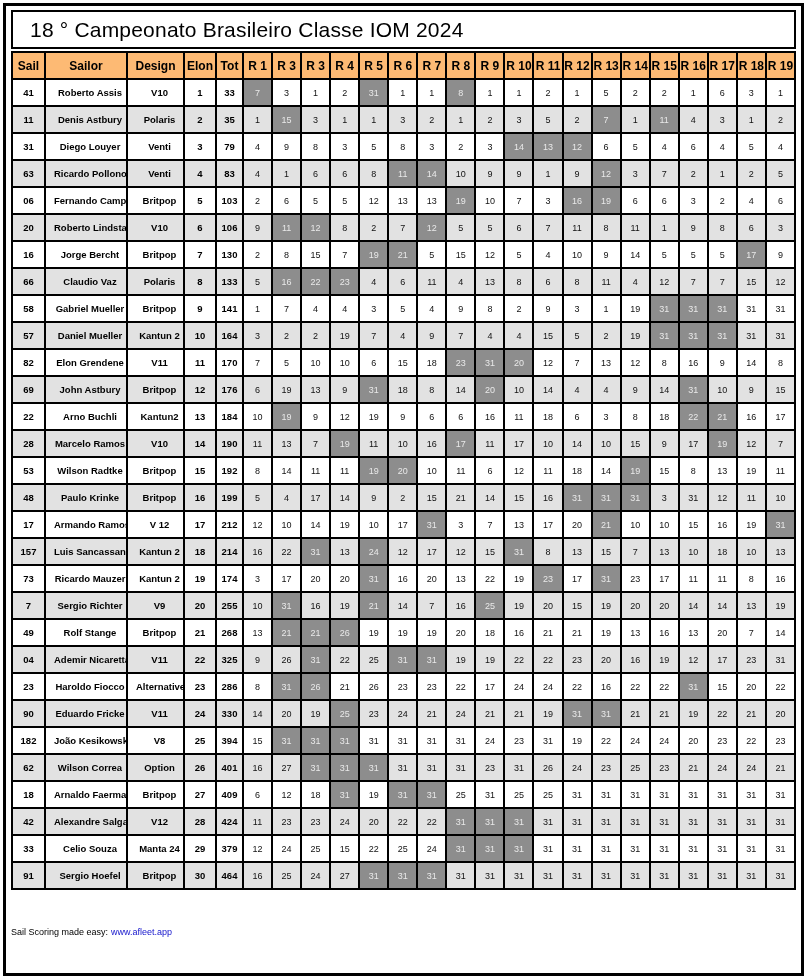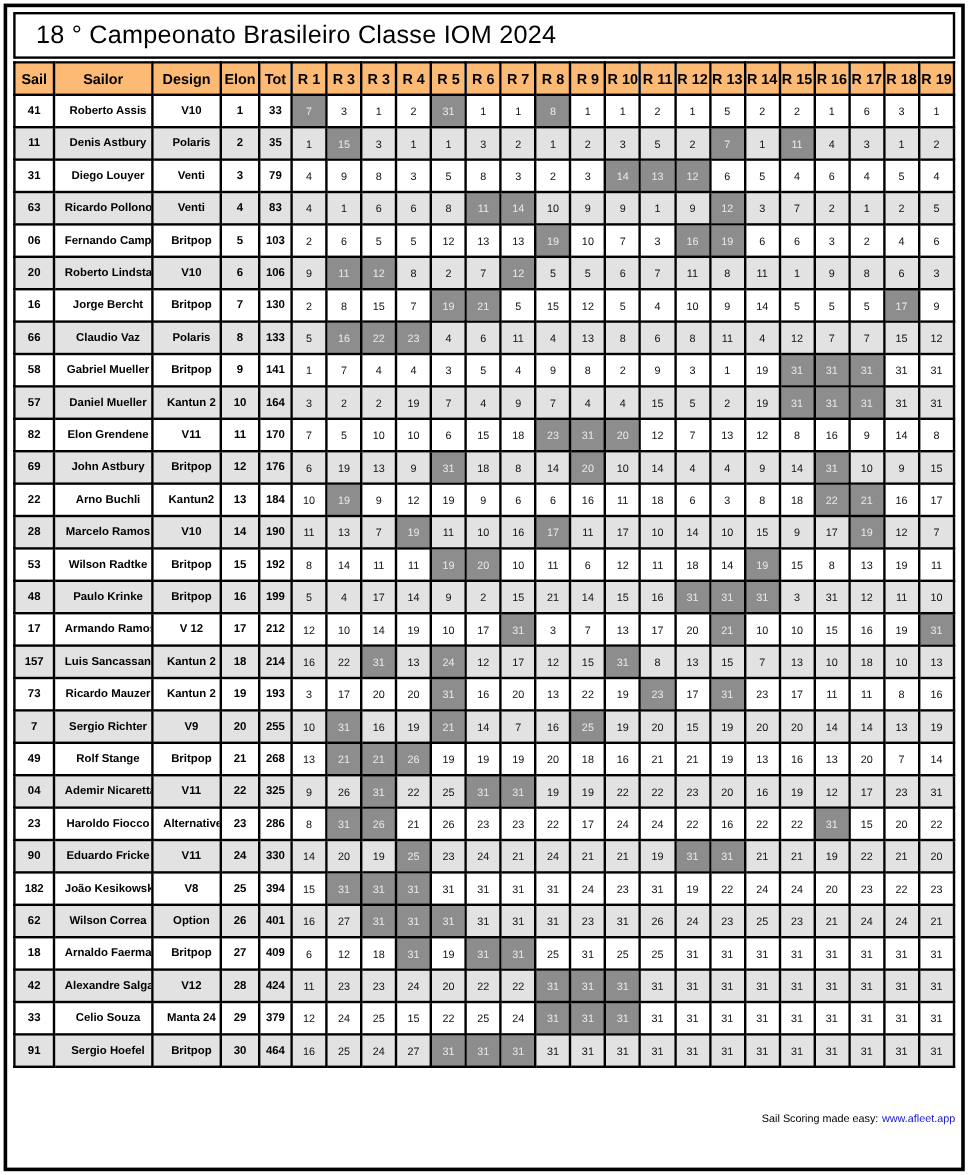--- a/index.html
+++ b/index.html
@@ -48,21 +48,21 @@
   td.c-race { font-size: 9px; font-weight: normal; color: #111; }
   tr.stripe td { background: #e2e2e2; }
   td.discard { background: #8d8d8d !important; color: #e9e9e9 !important; }
   .col-sail   { width: 33px; }
   .col-sailor { width: 82px; }
   .col-design { width: 57px; }
   .col-rank   { width: 32px; }
   .col-tot    { width: 27px; }
   .footer {
     flex: 1;
-    display: flex; align-items: center; justify-content: flex-end;
+    display: flex; align-items: center; justify-content: flex-start;
     font-size: 9px; color: #000;
     min-height: 18px;
   }
   .footer a {
     color: #1414cc; margin-left: 3px;
     cursor: pointer;
   }
 </style>
 </head>
 <body>
@@ -576,21 +576,21 @@
           <td class="c-race">10</td>
           <td class="c-race">18</td>
           <td class="c-race">10</td>
           <td class="c-race">13</td>
         </tr>
         <tr>
           <td class="c-sail">73</td>
           <td class="c-sailor">Ricardo Mauzer</td>
           <td class="c-design">Kantun 2</td>
           <td class="c-rank">19</td>
-          <td class="c-tot">193</td>
+          <td class="c-tot">174</td>
           <td class="c-race">3</td>
           <td class="c-race">17</td>
           <td class="c-race">20</td>
           <td class="c-race">20</td>
           <td class="c-race discard">31</td>
           <td class="c-race">16</td>
           <td class="c-race">20</td>
           <td class="c-race">13</td>
           <td class="c-race">22</td>
           <td class="c-race">19</td>

